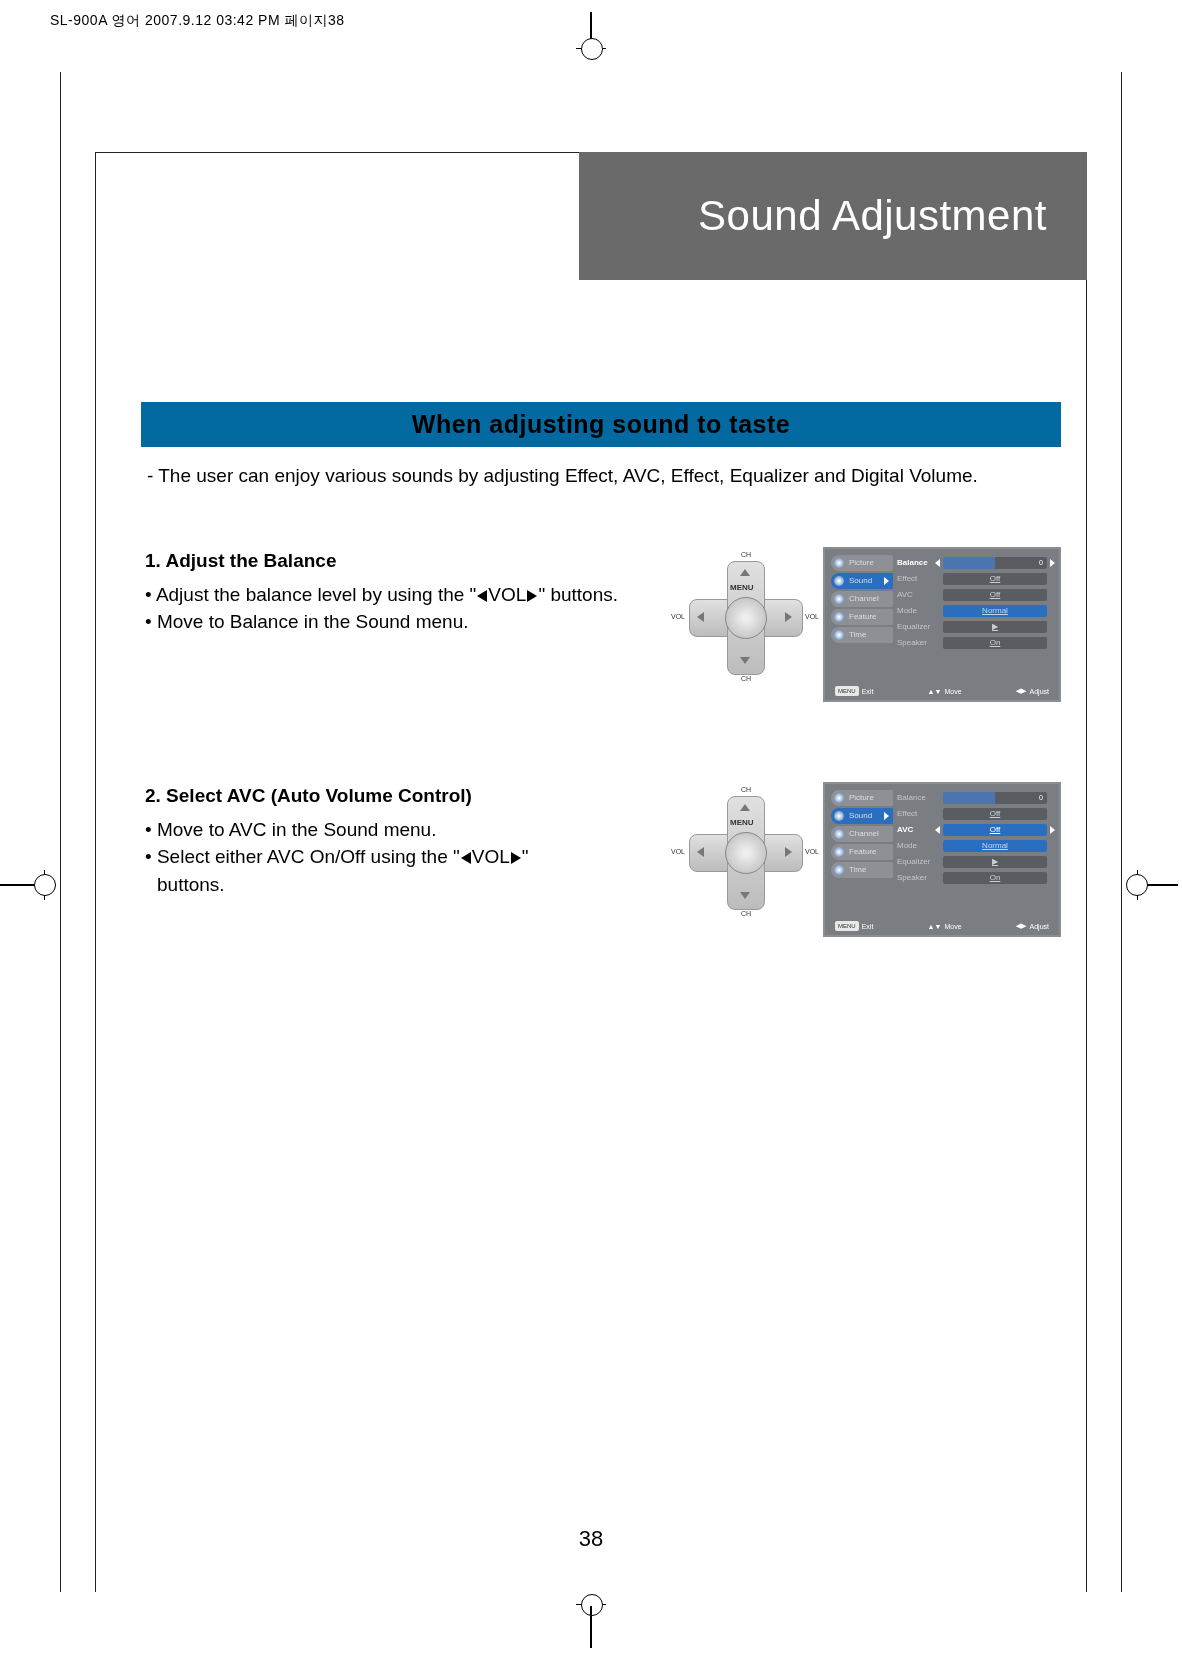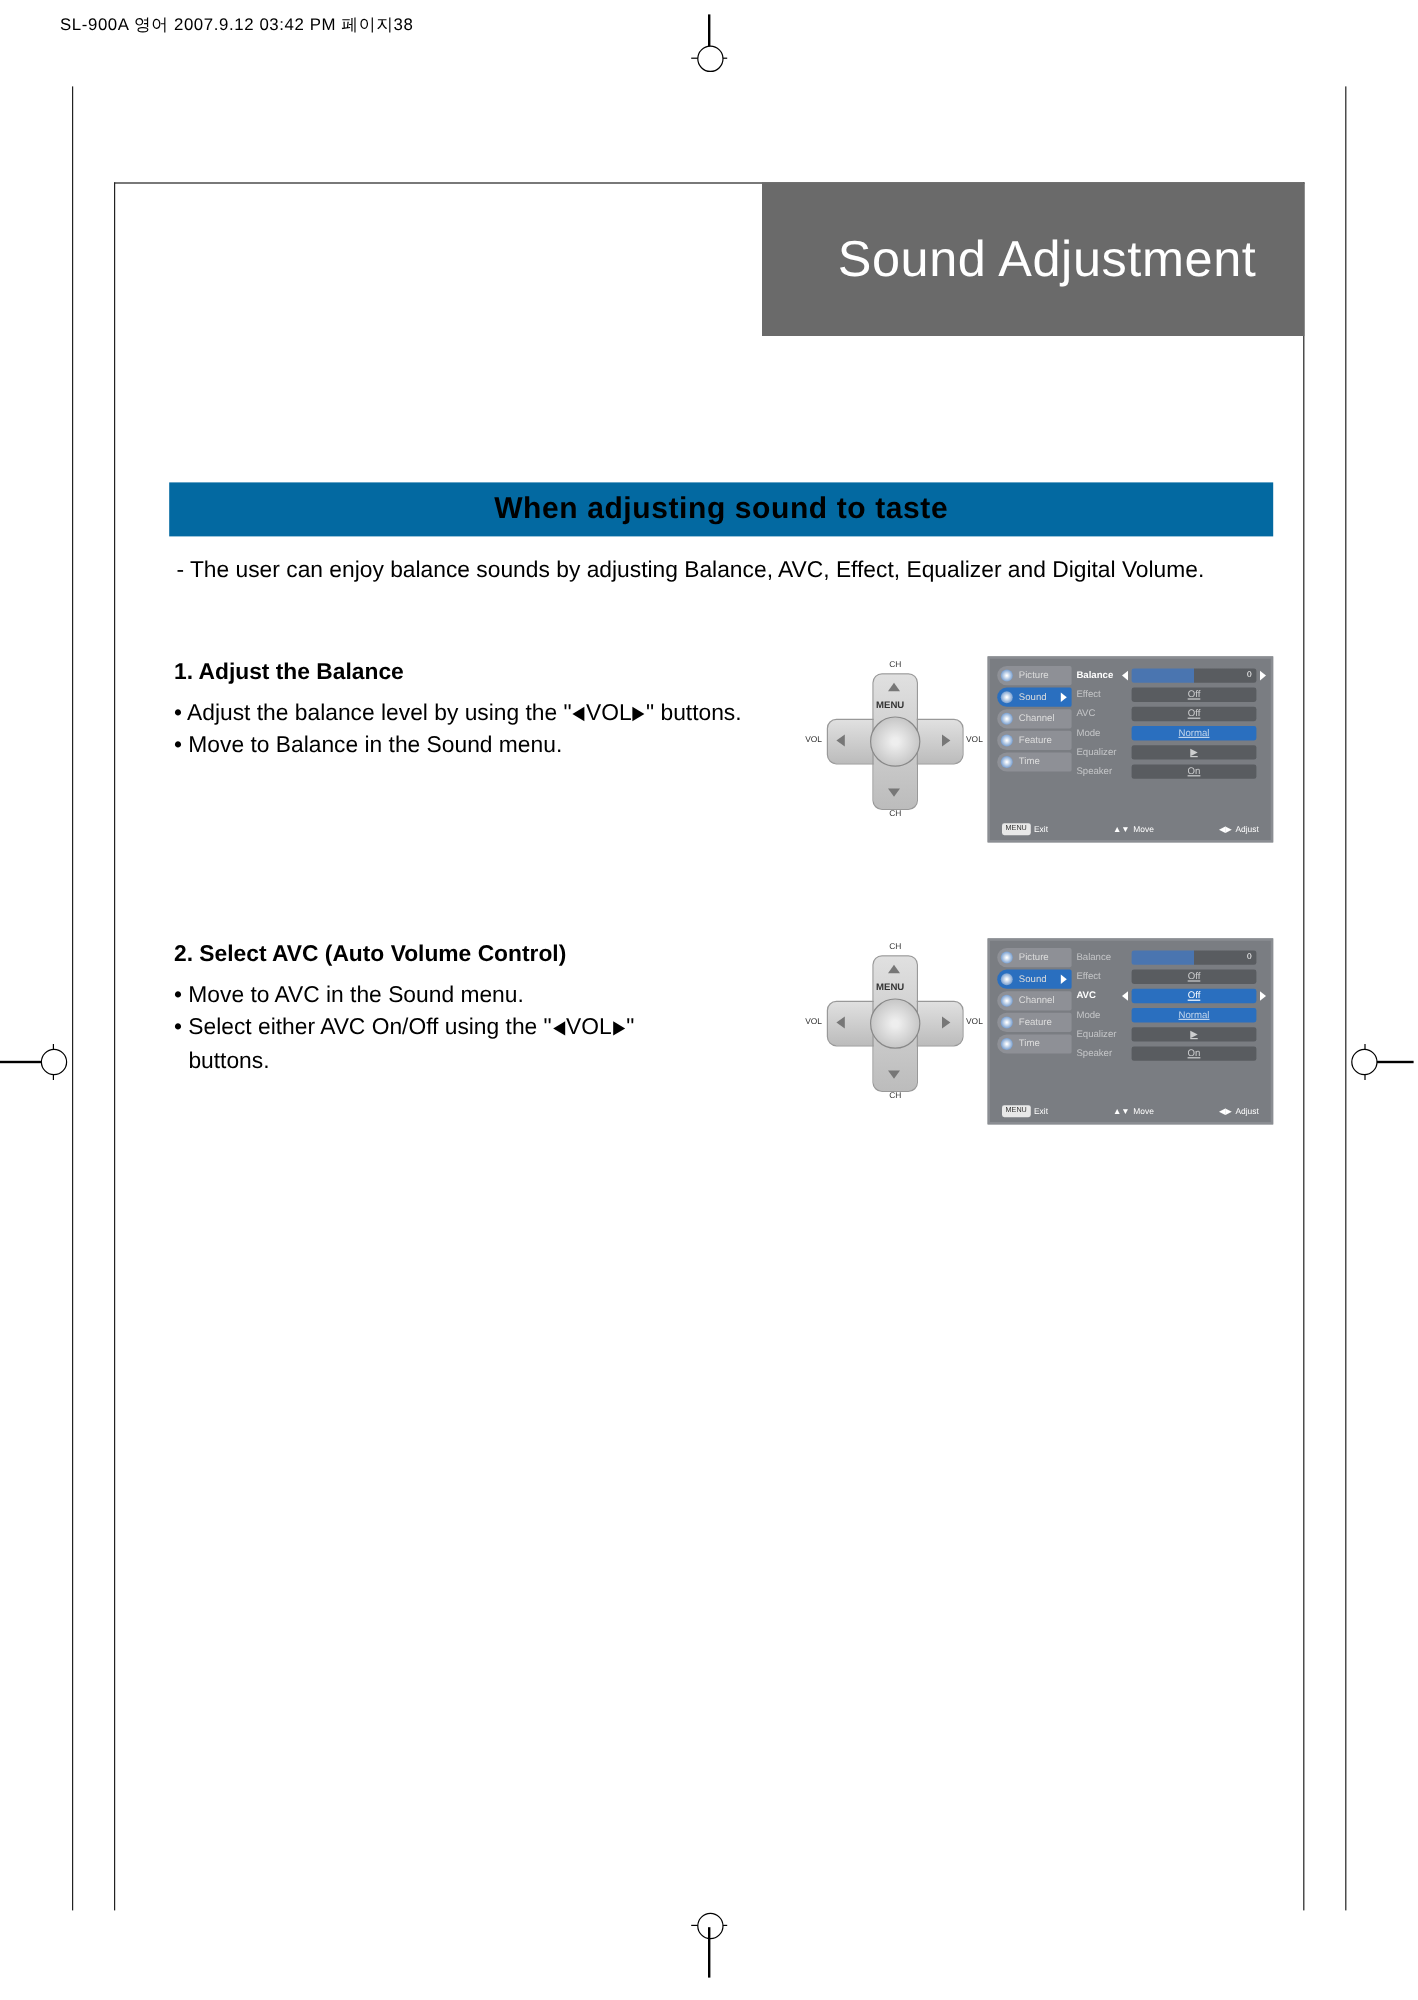--- a/index.html
+++ b/index.html
@@ -110,21 +110,21 @@
     position: absolute;
     top: 80px;
     right: 34px;
     background: #6a6a6a;
     color: #fff;
     padding: 40px 40px 40px 60px;
     font-size: 42px;
     font-weight: 400;
     letter-spacing: 0.5px;
     box-sizing: border-box;
-    width: 452px;
+    width: 508px;
     text-align: right;
   }
 
   .content {
     position: absolute;
     top: 330px;
     left: 80px;
     right: 60px;
   }
 
@@ -421,21 +421,21 @@
     <div class="circ"></div>
 </div>
 
 <div class="page-frame">
   <div class="inner-frame"></div>
 
   <div class="title-block">Sound Adjustment</div>
 
   <div class="content">
     <div class="section-header">When adjusting sound to taste</div>
-    <div class="intro">- The user can enjoy balance sounds by adjusting Balance, AVC, Effect, Equalizer and Digital Volume.</div>
+    <div class="intro">- The user can enjoy various sounds by adjusting Effect, AVC, Effect, Equalizer and Digital Volume.</div>
 
     <div class="step-row">
       <div class="step-text">
         <div class="heading">1. Adjust the Balance</div>
         <div class="bullet">
           <span>• Adjust the balance level by using the "</span><span class="tri tri-left"></span><span>VOL</span><span class="tri tri-right"></span><span>" buttons.</span>
         </div>
         <div class="bullet">• Move to Balance in the Sound menu.</div>
       </div>
       <div class="illus">
@@ -583,19 +583,20 @@
             <span class="fitem">
                 <span>◀▶</span>
                 <span>Adjust</span>
               </span>
           </div>
         </div>
       </div>
     </div>
   </div>
 
+  <div class="page-num">38</div>
 </div>
 
 <div class="bottom-crop">
   <div class="crop-h-bot"></div>
   <div class="crop-circle-bot"></div>
   <div class="crop-vert-bot"></div>
 </div>
 
 </body></html>

